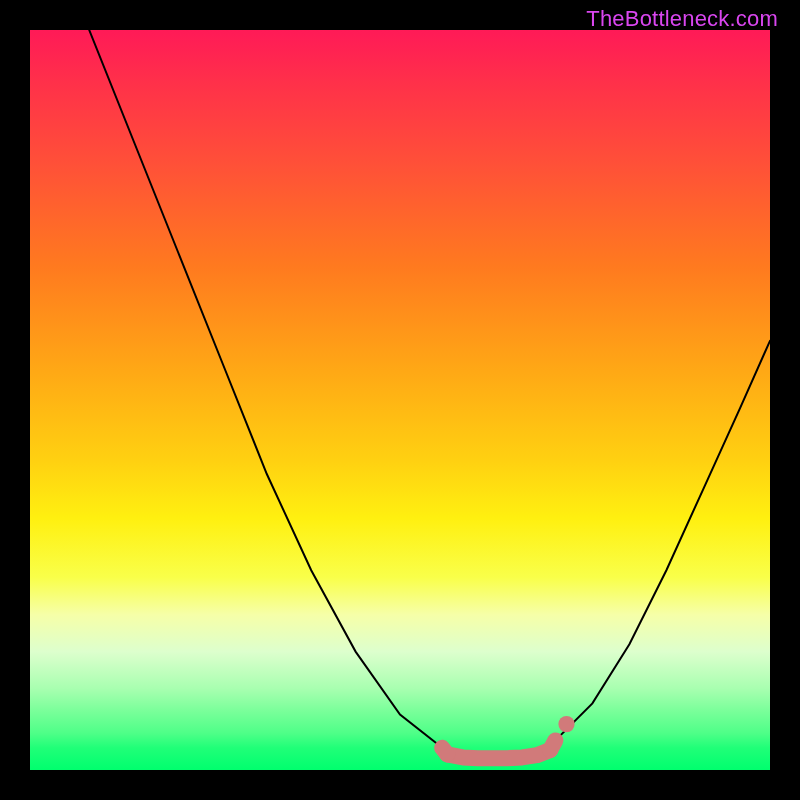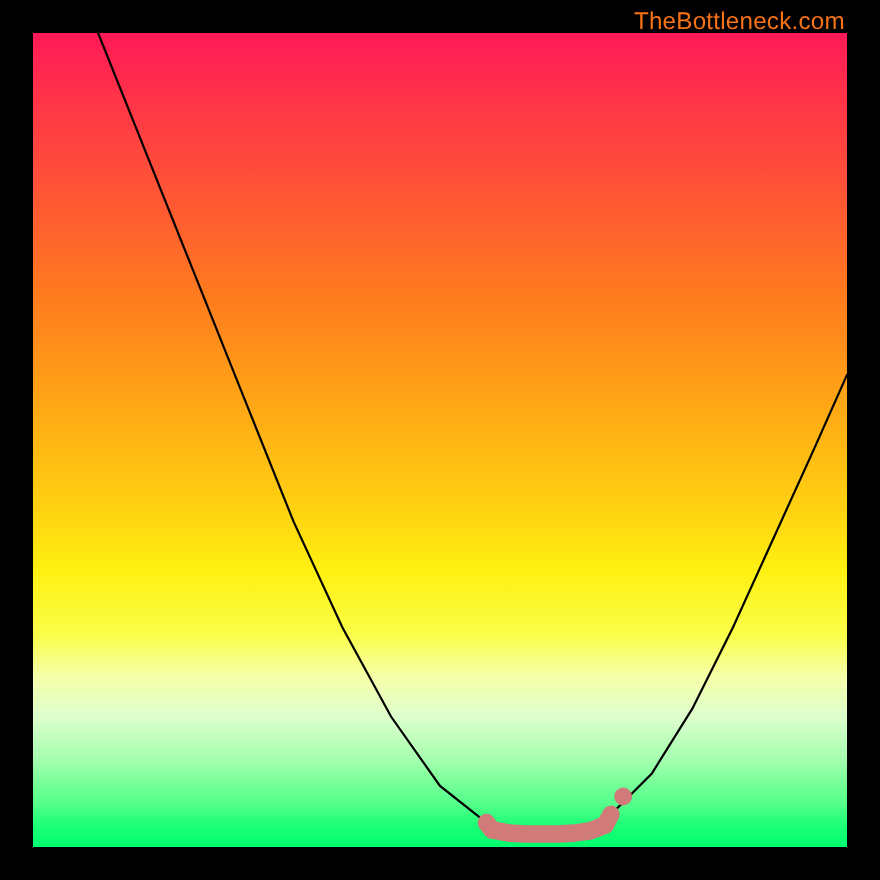--- a/index.html
+++ b/index.html
@@ -49,22 +49,22 @@
   }
   svg.curve {
     position: absolute;
     left: 0; top: 0;
     width: 740px;
     height: 740px;
   }
   .attribution {
     position: absolute;
     top: 6px;
-    right: 32px;
-    color: #f97316;
+    right: 22px;
+    color: #d946ef;
     font-size: 22px;
     font-weight: 400;
     letter-spacing: 0.2px;
   }
 </style>
 </head>
 <body>
 
 <div class="frame">
 

